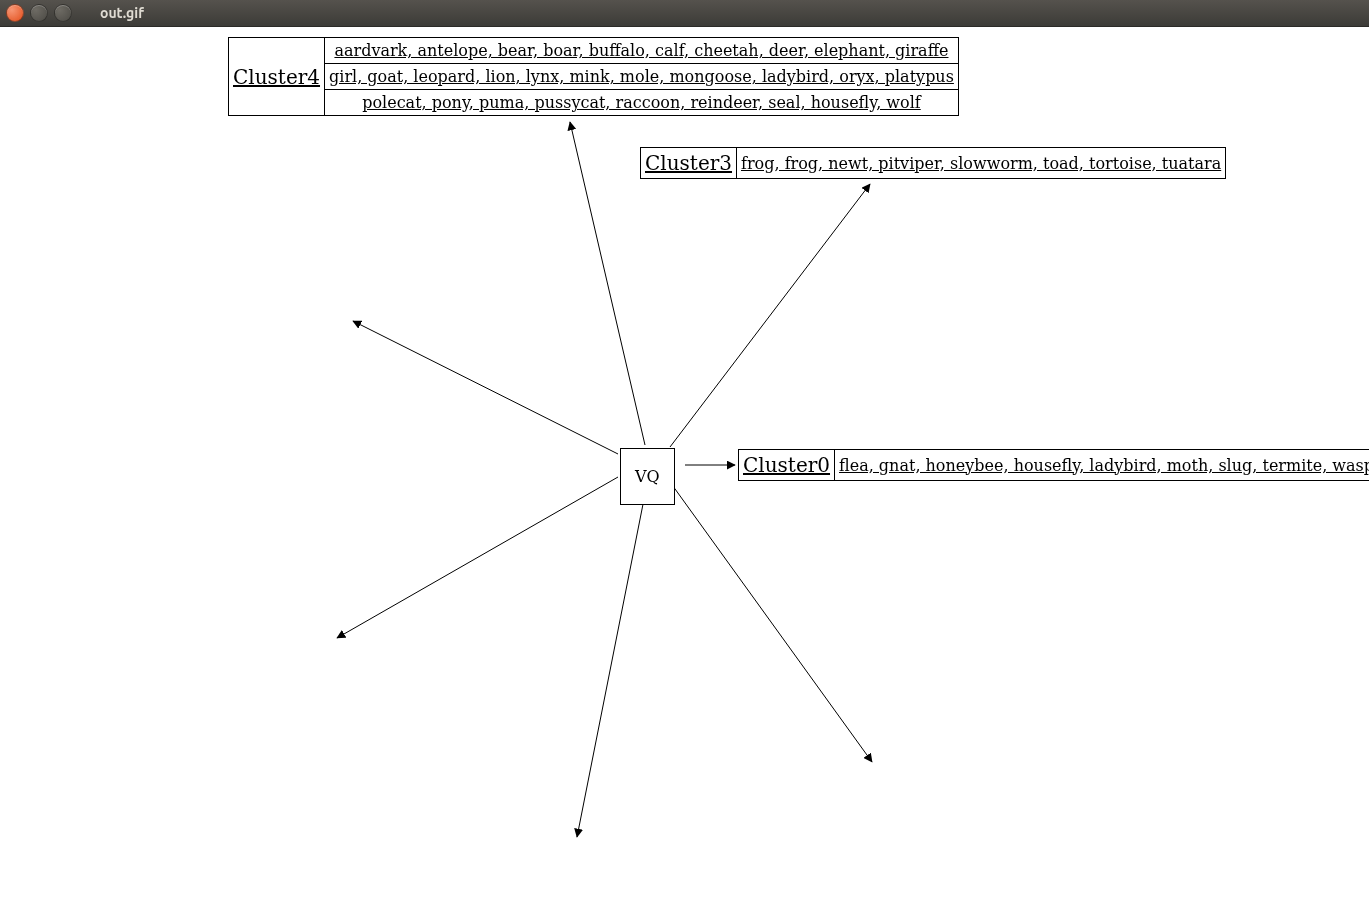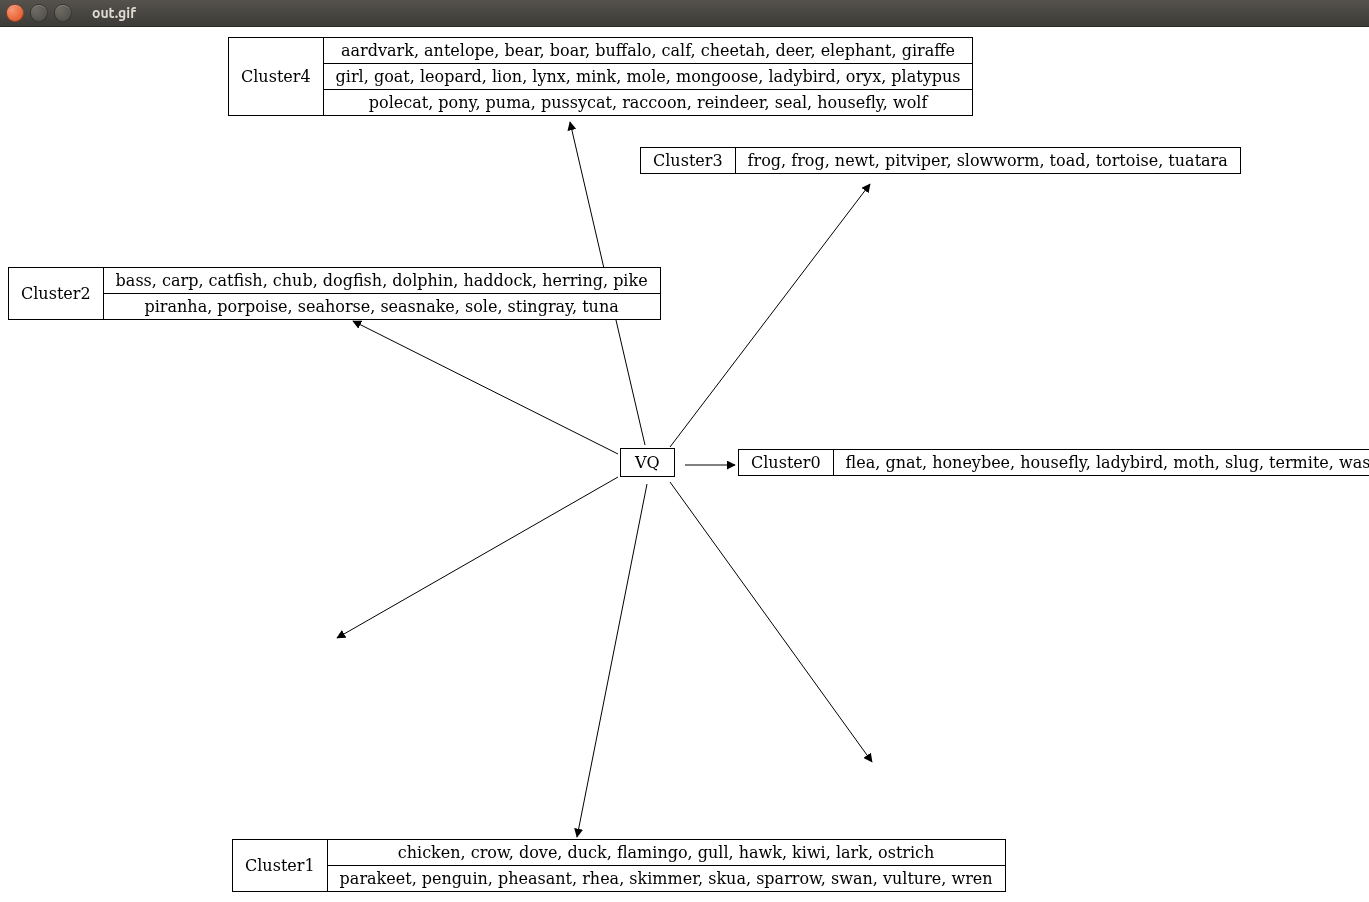--- a/index.html
+++ b/index.html
@@ -28,21 +28,21 @@
     height: 16px;
     border-radius: 50%;
     margin-right: 6px;
     display: inline-block;
     border: 1px solid rgba(0,0,0,0.4);
     box-shadow: inset 0 1px 0 rgba(255,255,255,0.25);
   }
   .btn-close { background: radial-gradient(circle at 30% 30%, #f79674, #e24e1b); }
   .btn-min   { background: radial-gradient(circle at 30% 30%, #6e6b64, #4c4a45); }
   .btn-max   { background: radial-gradient(circle at 30% 30%, #6e6b64, #4c4a45); }
-  .title-text { margin-left: 14px; }
+  .title-text { margin-left: 22px; }
 
   .canvas {
     position: relative;
     width: 1369px;
     height: 876px;
     background: #fff;
   }
   svg.edges {
     position: absolute;
     left: 0; top: 0;
@@ -54,33 +54,34 @@
   .node {
     position: absolute;
     background: #fff;
   }
   .node table {
     border-collapse: collapse;
     font-size: 16px;
   }
   .node td {
     border: 1px solid #000;
-    padding: 3px 12px;
+    padding: 3px 4px;
     text-align: center;
     white-space: nowrap;
+    text-decoration: underline;
   }
   .node .lbl {
     text-align: center;
-    font-size: 16px;
+    font-size: 20px;
   }
 
   .vq {
     position: absolute;
     border: 1px solid #000;
-    padding: 4px 14px;
+    padding: 18px 14px;
     font-size: 16px;
     background: #fff;
   }
 </style>
 </head>
 <body>
 
 <div class="titlebar">
   <span class="win-btn btn-close"></span>
   <span class="win-btn btn-min"></span>
@@ -114,47 +115,21 @@
     <table>
         <tbody>
           <tr>
       <td class="lbl">Cluster0</td>
       <td>flea, gnat, honeybee, housefly, ladybird, moth, slug, termite, wasp, worm</td>
     </tr>
         </tbody>
       </table>
   </div>
 
-  <div class="node" style="left:232px; top:812px;">
-    <table>
-      <tbody>
-          <tr>
-        <td class="lbl" rowspan="2">Cluster1</td>
-        <td>chicken, crow, dove, duck, flamingo, gull, hawk, kiwi, lark, ostrich</td>
-      </tr>
-      <tr>
-            <td>parakeet, penguin, pheasant, rhea, skimmer, skua, sparrow, swan, vulture, wren</td>
-          </tr>
-    </tbody>
-      </table>
-  </div>
 
-  <div class="node" style="left:8px; top:240px;">
-    <table>
-      <tbody>
-          <tr>
-        <td class="lbl" rowspan="2">Cluster2</td>
-        <td>bass, carp, catfish, chub, dogfish, dolphin, haddock, herring, pike</td>
-      </tr>
-      <tr>
-            <td>piranha, porpoise, seahorse, seasnake, sole, stingray, tuna</td>
-          </tr>
-    </tbody>
-      </table>
-  </div>
 
   <div class="node" style="left:640px; top:120px;">
     <table>
         <tbody>
           <tr>
       <td class="lbl">Cluster3</td>
       <td>frog, frog, newt, pitviper, slowworm, toad, tortoise, tuatara</td>
     </tr>
         </tbody>
       </table>

